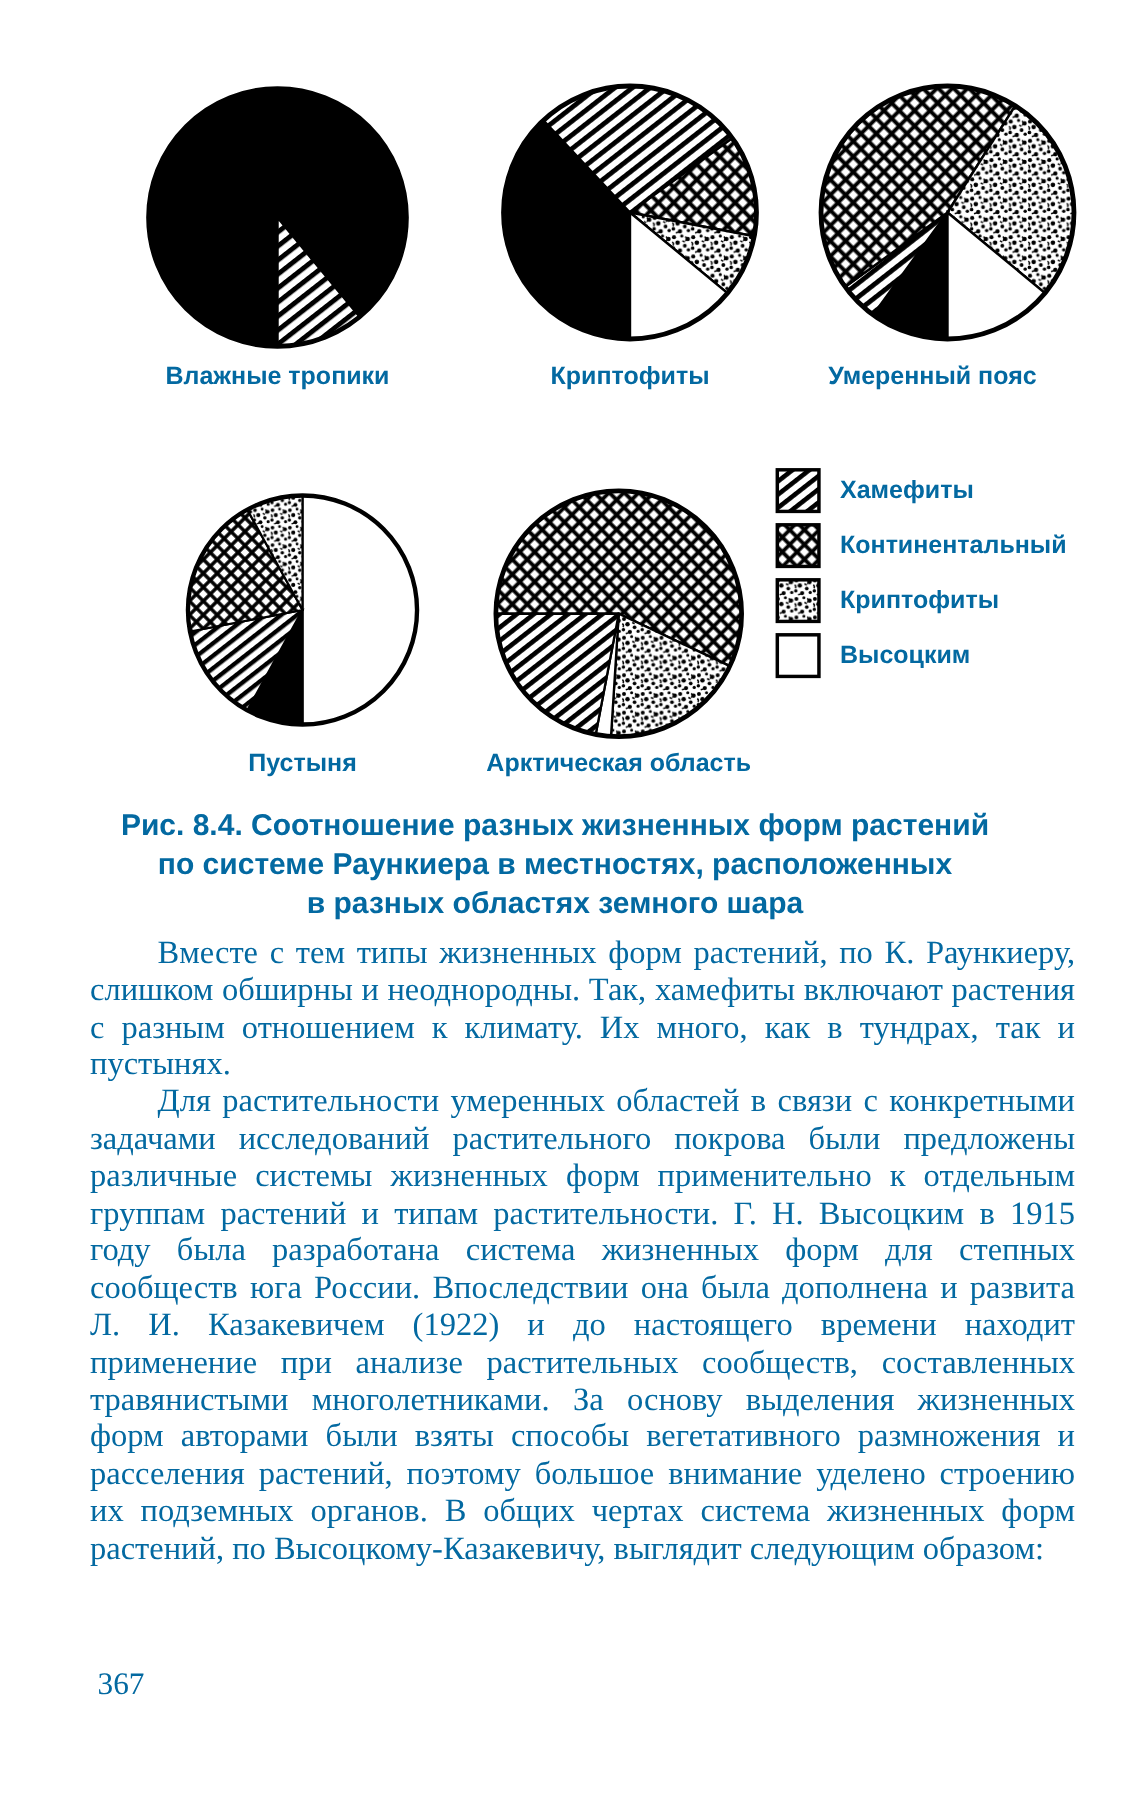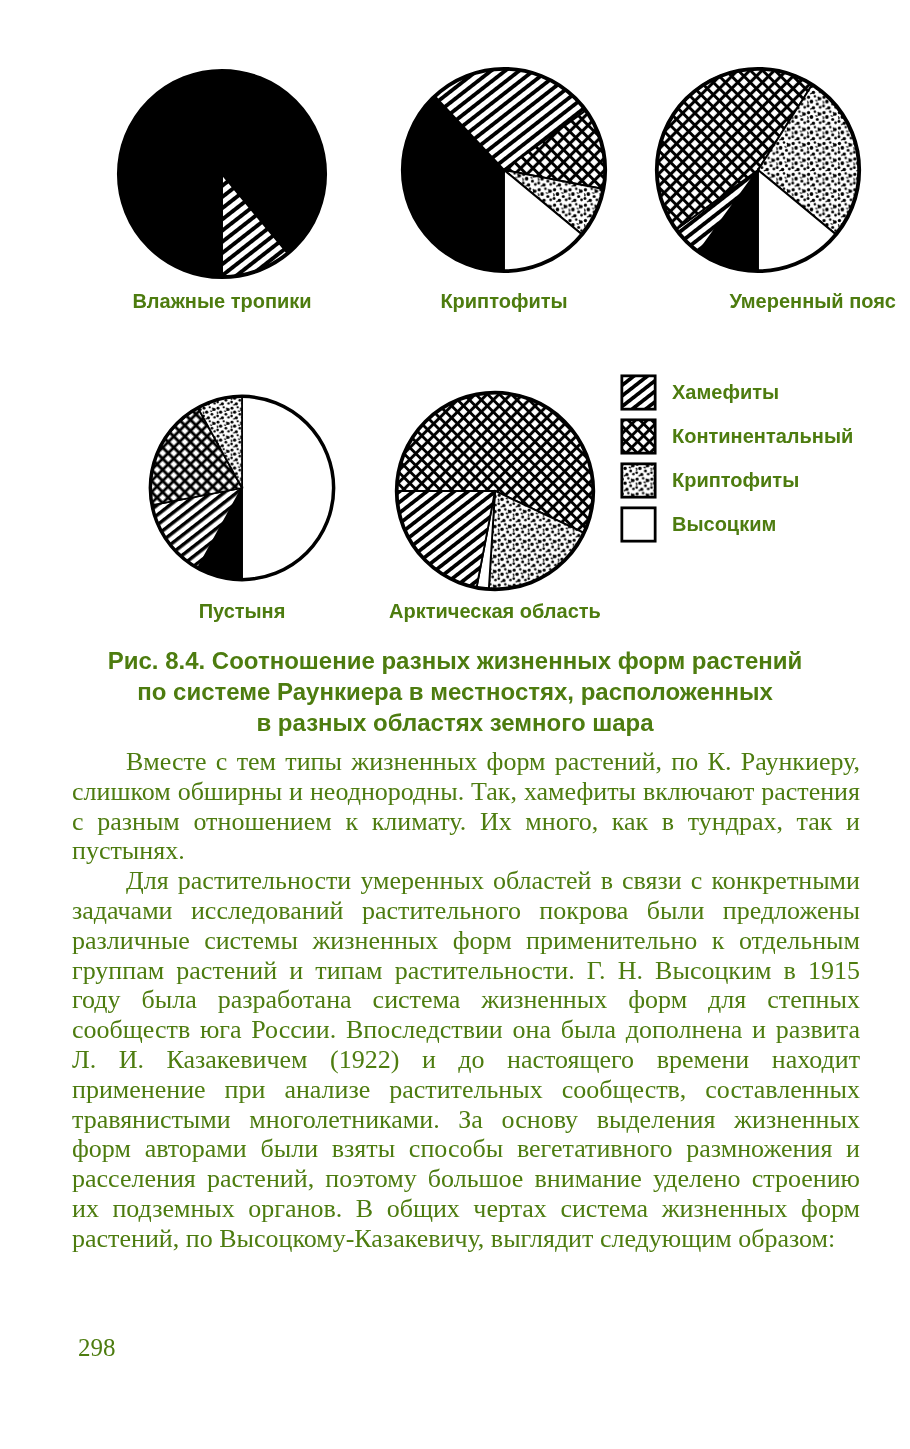--- a/index.html
+++ b/index.html
@@ -1,37 +1,37 @@
 <!DOCTYPE html>
 <html><head>
 <meta charset="utf-8">
 <style>
   * { margin:0; padding:0; box-sizing:border-box; }
   html,body { background:#ffffff; }
   .page {
     position:relative; width:910px; height:1449px; background:#ffffff;
-    font-family:"Liberation Serif", serif; color:#4d7c0f; overflow:hidden;
+    font-family:"Liberation Serif", serif; color:#0369a1; overflow:hidden;
   }
   .figure { position:absolute; left:0; top:0; width:910px; height:640px; }
   .pie-block { position:absolute; }
   .pie-block svg { display:block; width:100%; height:100%; }
   .pie-label {
     position:absolute; text-align:center;
     font-family:"Liberation Sans", sans-serif; font-weight:bold; font-size:20px;
   }
   .legend { position:absolute; left:620px; top:370px; width:280px; }
   .legend-item { display:flex; align-items:center; height:44px; }
   .legend-swatch { width:37px; height:37px; flex:0 0 37px; }
   .legend-swatch svg { display:block; width:37px; height:37px; }
   .legend-label {
     margin-left:15px; font-family:"Liberation Sans", sans-serif;
     font-weight:bold; font-size:20px;
   }
   .caption {
-    position:absolute; left:60px; top:645px; width:790px;
+    position:absolute; left:49px; top:645px; width:790px;
     text-align:center; font-family:"Liberation Sans", sans-serif;
     font-weight:bold; font-size:24px; line-height:31px; white-space:pre-line;
   }
   .body-text {
     position:absolute; left:72px; top:747px; width:788px;
     font-size:26px; line-height:29.8px; text-align:justify;
   }
   .body-text p { text-indent:54px; }
   .page-number {
     position:absolute; left:78px; top:1334px; font-size:25px;
@@ -97,21 +97,21 @@
     <div class="pie-block" style="left:652px; top:64px; width:212px; height:212px;">
         <svg viewBox="0 0 220 220">
           <path d="M110,110 L110.0,215.0 A105,105 0 0 1 48.3,194.9 Z" fill="#000000" stroke="#000" stroke-width="2"></path>
           <path d="M110,110 L48.3,194.9 A105,105 0 0 1 25.1,171.7 Z" fill="url(#pat-hatch)" stroke="#000" stroke-width="2"></path>
           <path d="M110,110 L25.1,171.7 A105,105 0 0 1 166.3,21.3 Z" fill="url(#pat-cross)" stroke="#000" stroke-width="2"></path>
           <path d="M110,110 L166.3,21.3 A105,105 0 0 1 190.9,176.9 Z" fill="url(#pat-speckle)" stroke="#000" stroke-width="2"></path>
           <path d="M110,110 L190.9,176.9 A105,105 0 0 1 110.0,215.0 Z" fill="#ffffff" stroke="#000" stroke-width="2"></path>
           <circle cx="110" cy="110" r="105" fill="none" stroke="#000" stroke-width="4"></circle>
         </svg>
       </div>
-    <div class="pie-label" style="left:684px; top:290px; width:212px;text-align:right;">Умеренный пояс</div>
+    <div class="pie-label" style="left:640px; top:290px; width:212px;">Умеренный пояс</div>
 
     <div class="pie-block" style="left:146px; top:392px; width:192px; height:192px;">
         <svg viewBox="0 0 220 220">
           <path d="M110,110 L110.0,5.0 A105,105 0 0 1 110.0,215.0 Z" fill="#ffffff" stroke="#000" stroke-width="2"></path>
           <path d="M110,110 L110.0,215.0 A105,105 0 0 1 59.4,202.0 Z" fill="#000000" stroke="#000" stroke-width="2"></path>
           <path d="M110,110 L59.4,202.0 A105,105 0 0 1 6.9,129.7 Z" fill="url(#pat-hatch)" stroke="#000" stroke-width="2"></path>
           <path d="M110,110 L6.9,129.7 A105,105 0 0 1 59.4,18.0 Z" fill="url(#pat-cross)" stroke="#000" stroke-width="2"></path>
           <path d="M110,110 L59.4,18.0 A105,105 0 0 1 110.0,5.0 Z" fill="url(#pat-speckle)" stroke="#000" stroke-width="2"></path>
           <circle cx="110" cy="110" r="105" fill="none" stroke="#000" stroke-width="4"></circle>
         </svg>
@@ -167,14 +167,14 @@
 
   <div class="caption">Рис. 8.4. Соотношение разных жизненных форм растений
 по системе Раункиера в местностях, расположенных
 в разных областях земного шара</div>
 
   <div class="body-text">
     <p>Вместе с тем типы жизненных форм растений, по К. Раункиеру, слишком обширны и неоднородны. Так, хамефиты включают растения с разным отношением к климату. Их много, как в тундрах, так и пустынях.</p>
     <p>Для растительности умеренных областей в связи с конкретными задачами исследований растительного покрова были предложены различные системы жизненных форм применительно к отдельным группам растений и типам растительности. Г. Н. Высоцким в 1915 году была разработана система жизненных форм для степных сообществ юга России. Впоследствии она была дополнена и развита Л. И. Казакевичем (1922) и до настоящего времени находит применение при анализе растительных сообществ, составленных травянистыми многолетниками. За основу выделения жизненных форм авторами были взяты способы вегетативного размножения и расселения растений, поэтому большое внимание уделено строению их подземных органов. В общих чертах система жизненных форм растений, по Высоцкому-Казакевичу, выглядит следующим образом:</p>
   </div>
 
-  <div class="page-number">298</div>
+  <div class="page-number">367</div>
 </div>
 
 </body></html>

